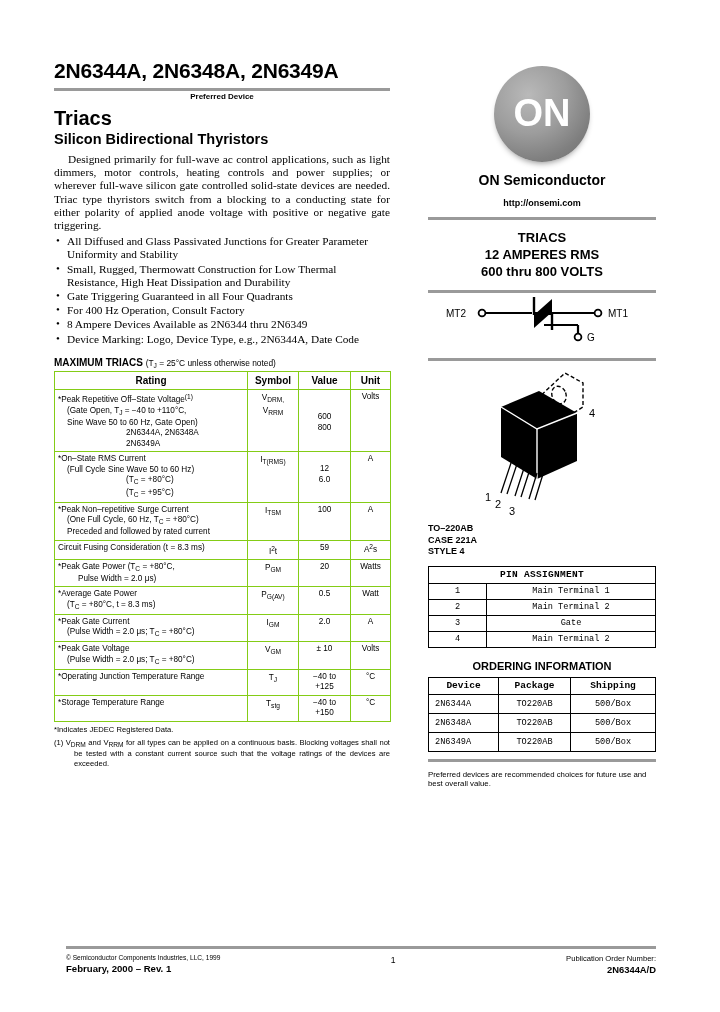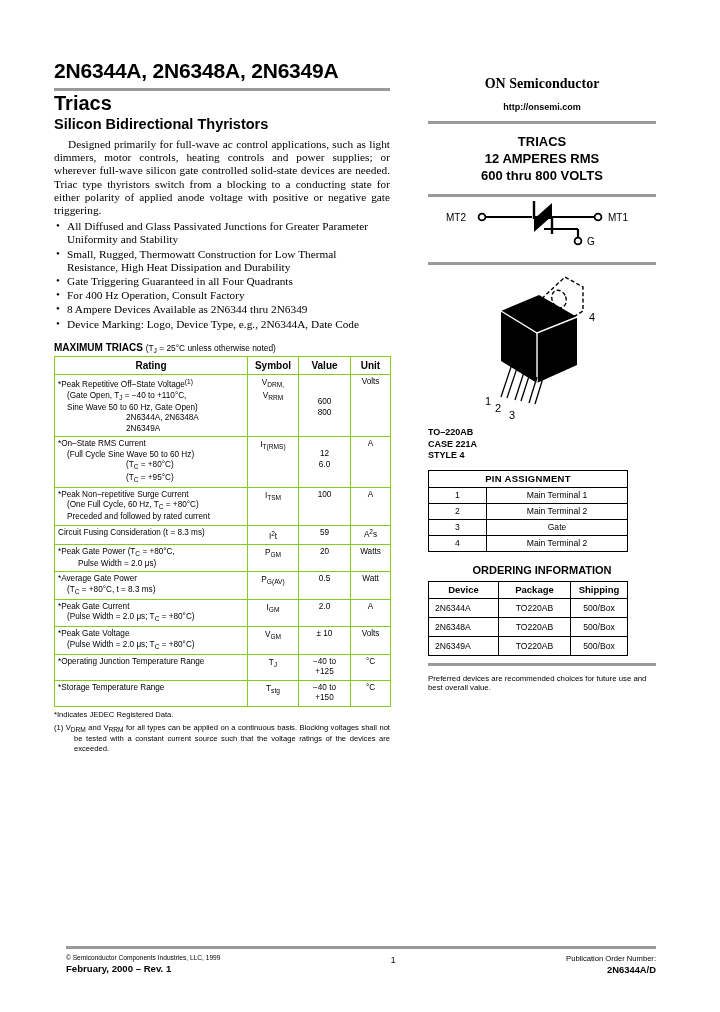--- a/index.html
+++ b/index.html
@@ -170,21 +170,21 @@
     transform: translateY(-52%);
     text-align: center;
     font-family: "Liberation Sans", sans-serif;
     font-weight: bold;
     font-size: 38px;
     color: #ffffff;
     letter-spacing: 0px;
     line-height: 38px;
   }
   .logo-name {
-    font-family: Liberation Serif, serif;
+    font-family: Liberation Sans, sans-serif;
     font-weight: bold;
     font-size: 14px;
     text-align: center;
     margin-top: 10px;
   }
   .logo-url {
     font-family: "Liberation Sans", sans-serif;
     font-weight: bold;
     font-size: 9px;
     text-align: center;
@@ -214,22 +214,22 @@
   .pkg-caption {
     font-family: "Liberation Sans", sans-serif;
     font-weight: bold;
     font-size: 9px;
     line-height: 11.5px;
     text-align: left;
     margin-top: 2px;
   }
   table.pin, table.order {
     border-collapse: collapse;
-    width: 200px;
-    font-family: Liberation Sans, sans-serif;
+    width: 228px;
+    font-family: Liberation Mono, monospace;
     font-size: 8.6px;
     table-layout: fixed;
   }
   table.pin th, table.pin td,
   table.order th, table.order td {
     border: 1px solid #000;
     text-align: center;
     padding: 2.5px 2px;
   }
   table.pin th {
@@ -289,20 +289,21 @@
 <body>
 
 <div class="page">
 
   <div class="left-col">
 
     <div class="part-title">2N6344A, 2N6348A, 2N6349A</div>
 
     <div class="rule-gray"></div>
 
+    <div class="preferred-device">Preferred Device</div>
 
     <div class="h-triacs">Triacs</div>
     <div class="h-sub">Silicon Bidirectional Thyristors</div>
 
     <p class="body-par">Designed primarily for full-wave ac control applications, such as light dimmers, motor controls, heating controls and power supplies; or wherever full-wave silicon gate controlled solid-state devices are needed. Triac type thyristors switch from a blocking to a conducting state for either polarity of applied anode voltage with positive or negative gate triggering.</p>
 
     <ul class="features">
       <li>All Diffused and Glass Passivated Junctions for Greater Parameter Uniformity and Stability</li>
       <li>Small, Rugged, Thermowatt Construction for Low Thermal Resistance, High Heat Dissipation and Durability</li>
       <li>Gate Triggering Guaranteed in all Four Quadrants</li>
@@ -474,20 +475,23 @@
       <div>*Indicates JEDEC Registered Data.</div>
       <div class="note-hang">
         <span class="inner"><span>(1) V</span><sub>DRM</sub><span> and V</span><sub>RRM</sub><span> for all types can be applied on a continuous basis. Blocking voltages shall not be tested with a constant current source such that the voltage ratings of the devices are exceeded.</span></span>
       </div>
     </div>
   </div>
 
   <div class="right-col">
 
     <div class="logo-wrap">
+      <div class="logo-sphere">
+        <div class="logo-on">ON</div>
+      </div>
       <div class="logo-name">ON Semiconductor</div>
       <div class="logo-url">http://onsemi.com</div>
     </div>
 
     <div class="rule-gray2"></div>
 
     <div class="spec-block">
       <div>TRIACS</div>
       <div>12 AMPERES RMS</div>
       <div>600 thru 800 VOLTS</div>

